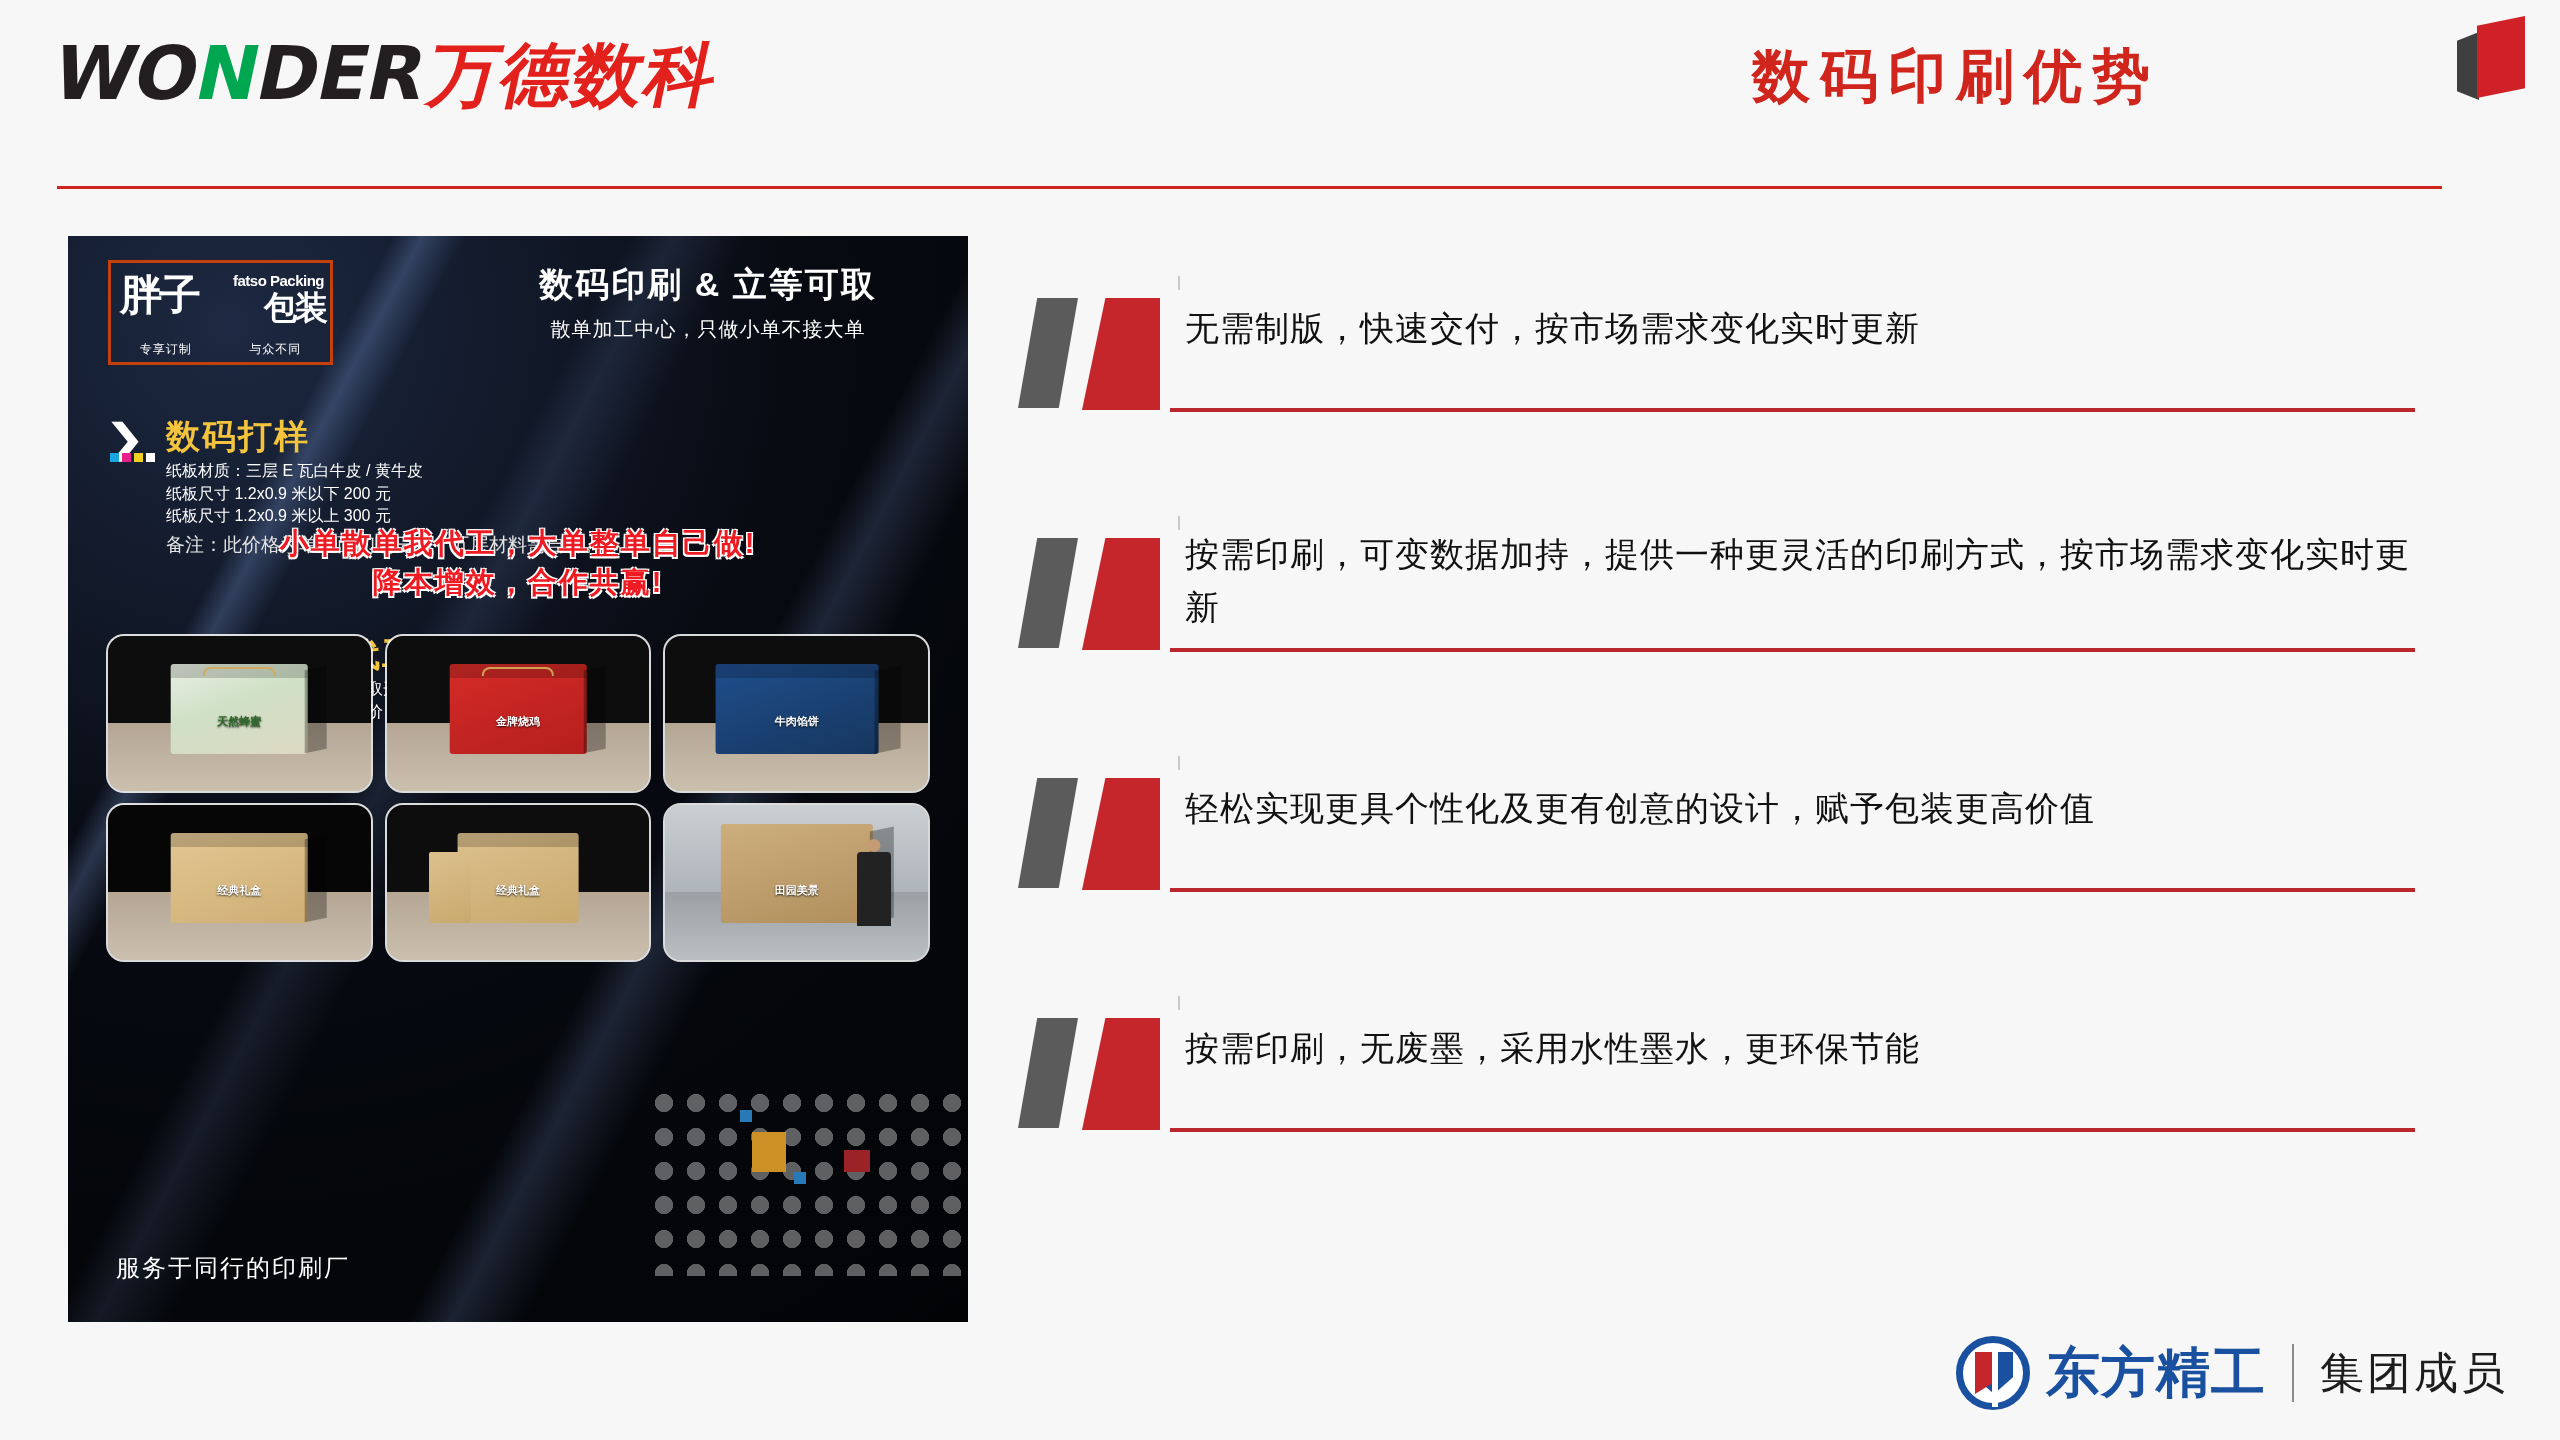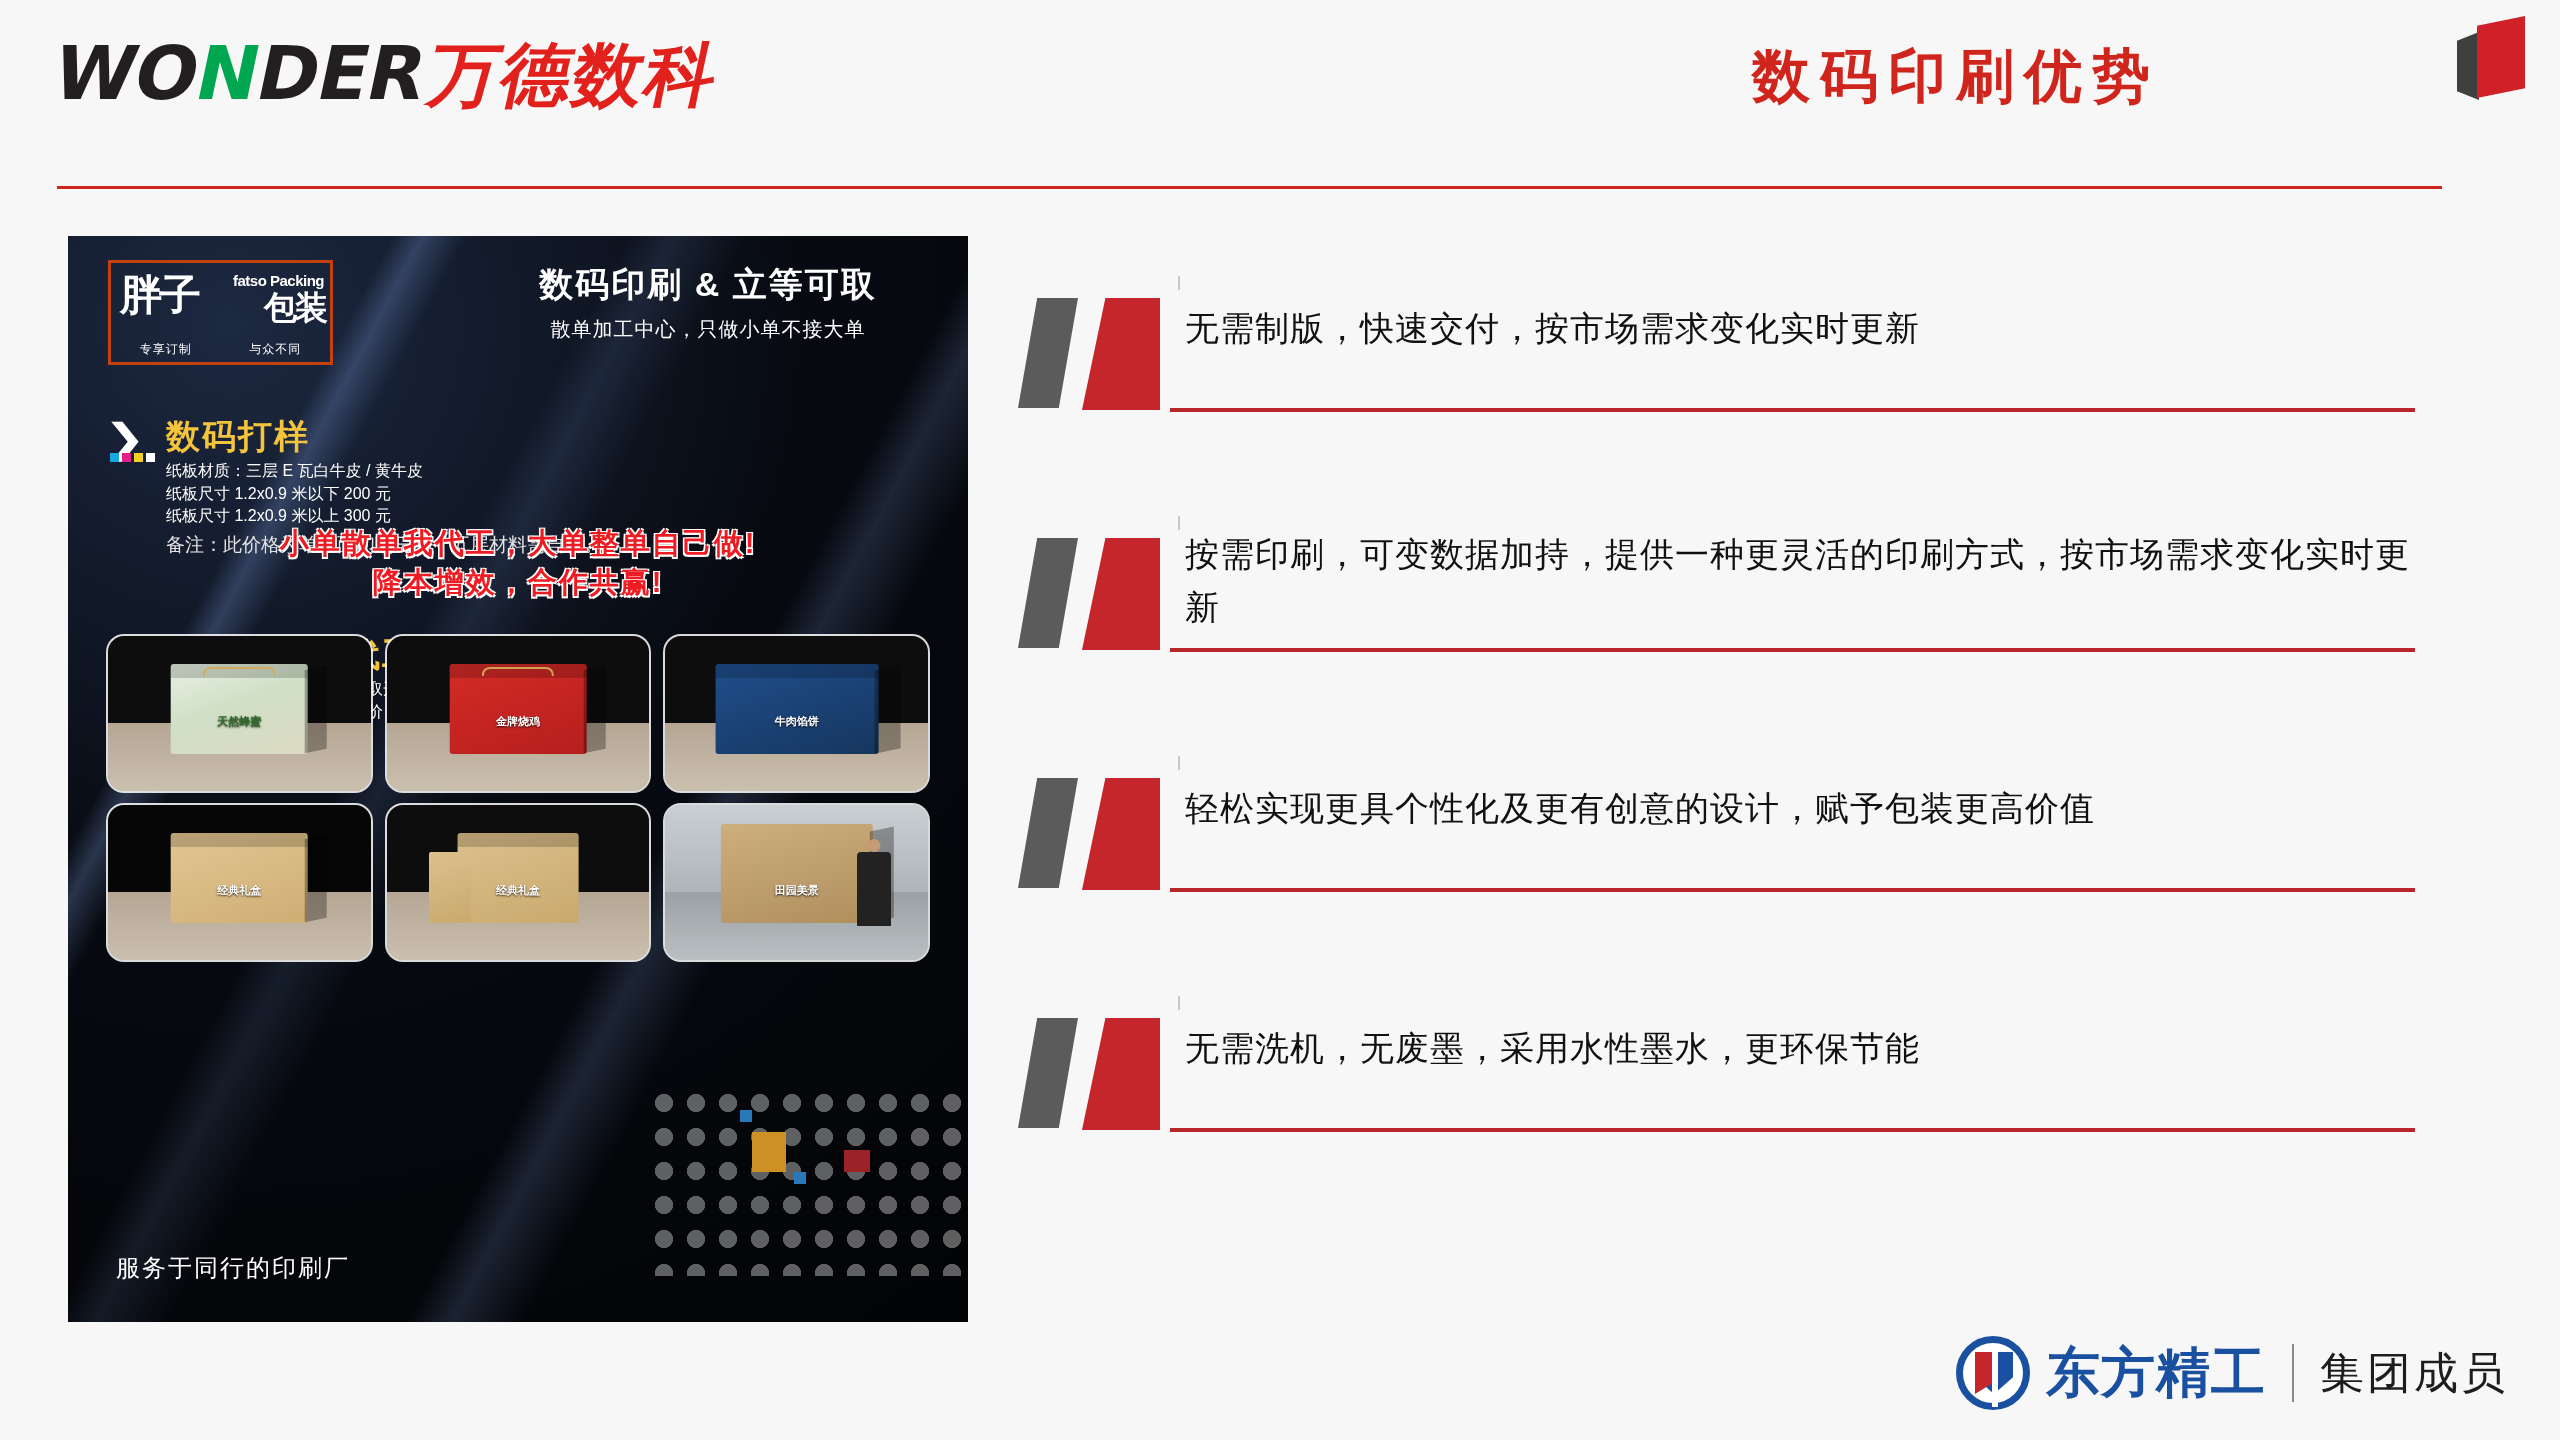--- a/index.html
+++ b/index.html
@@ -334,21 +334,21 @@
     <div class="txt">轻松实现更具个性化及更有创意的设计，赋予包装更高价值</div>
     <div class="rule"></div>
   </div>
 
   <div class="bullet">
     <div class="tick"></div>
     <div class="mark">
       <div class="g"></div>
       <div class="r"></div>
     </div>
-    <div class="txt">无需洗机，无废墨，采用水性墨水，更环保节能</div>
+    <div class="txt">按需印刷，无废墨，采用水性墨水，更环保节能</div>
     <div class="rule"></div>
   </div>
 </div>
 
 <div id="footer-logo">
   <div class="emblem">
     <div class="shield"></div>
     <div class="shield-r"></div>
     <div class="bar"></div>
   </div>

